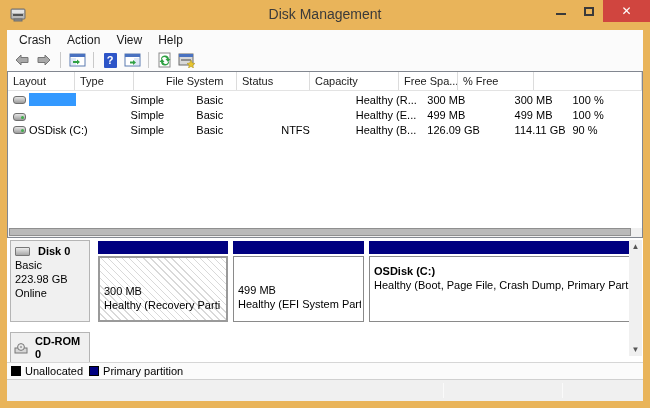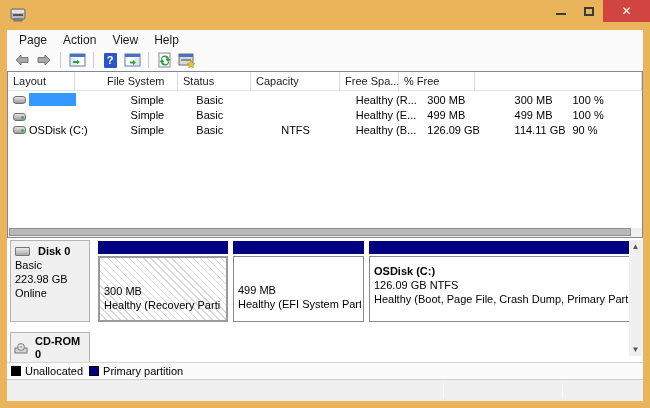--- a/index.html
+++ b/index.html
@@ -150,35 +150,36 @@
 
   <div class="titlebar">
     <span class="app-icon">
       <svg width="20" height="20" viewBox="0 0 20 20">
         <rect x="3" y="4" width="14" height="10" rx="1" fill="#b9b9b9" stroke="#6d6d6d"></rect>
         <rect x="4" y="5" width="12" height="3" fill="#e3e3e3"></rect>
         <rect x="5" y="9" width="10" height="2" fill="#555"></rect>
         <rect x="6" y="14" width="8" height="2" fill="#8f8f8f" stroke="#6d6d6d"></rect>
       </svg>
     </span>
+    <div class="title-text">Disk Management</div>
     <div class="win-controls">
       <div class="btn-min">
           <span class="glyph"></span>
         </div>
       <div class="btn-max">
           <span class="glyph"></span>
         </div>
       <div class="btn-close">
           <span class="glyph">✕</span>
         </div>
     </div>
   </div>
 
   <div class="menubar">
-    <span class="menu-item">Page</span>
+    <span class="menu-item">Crash</span>
     <span class="menu-item">Action</span>
     <span class="menu-item">View</span>
     <span class="menu-item">Help</span>
   </div>
 
   <div class="toolbar">
     <span class="tb-btn">
       <svg width="16" height="16" viewBox="0 0 16 16">
           <path d="M7 3 L2 8 L7 13 L7 10.5 L14 10.5 L14 5.5 L7 5.5 Z" fill="#a9a9a9" stroke="#777"></path>
         </svg>
@@ -223,20 +224,21 @@
         <rect x="1" y="2" width="14" height="3" fill="#4a72c0"></rect>
         <rect x="3" y="7" width="10" height="2" fill="#8f8f8f"></rect>
         <path d="M13 8 L14.3 11 L17 11.5 L14.8 13.2 L15.5 16 L13 14.4 L10.5 16 L11.2 13.2 L9 11.5 L11.7 11 Z" fill="#e8c530" stroke="#a98e1d" stroke-width="0.5"></path>
       </svg>
     </span>
   </div>
 
   <div class="listview">
     <div class="lv-header">
       <div class="cell c1">Layout</div>
+      <div class="cell c2">Type</div>
       <div class="cell c3">File System</div>
       <div class="cell c4">Status</div>
       <div class="cell c5">Capacity</div>
       <div class="cell c6">Free Spa...</div>
       <div class="cell c7">% Free</div>
       <div class="cell cf"></div>
     </div>
 
     <div class="lv-row">
       <div class="cell c0 vol-cell">
@@ -316,21 +318,20 @@
             <div>Healthy (EFI System Partit</div>
           </div>
         </div>
       </div>
 
       <div class="partition p3">
         <div class="part-bar"></div>
         <div class="part-body">
           <div class="part-text pt-high">
             <div class="part-title">OSDisk (C:)</div>
-            <div>126.09 GB NTFS</div>
             <div>Healthy (Boot, Page File, Crash Dump, Primary Parti</div>
           </div>
         </div>
       </div>
     </div>
 
     <div class="cdrom-row">
       <div class="cdrom-label">
         <div class="name-line">
           <span class="cd-ico">

